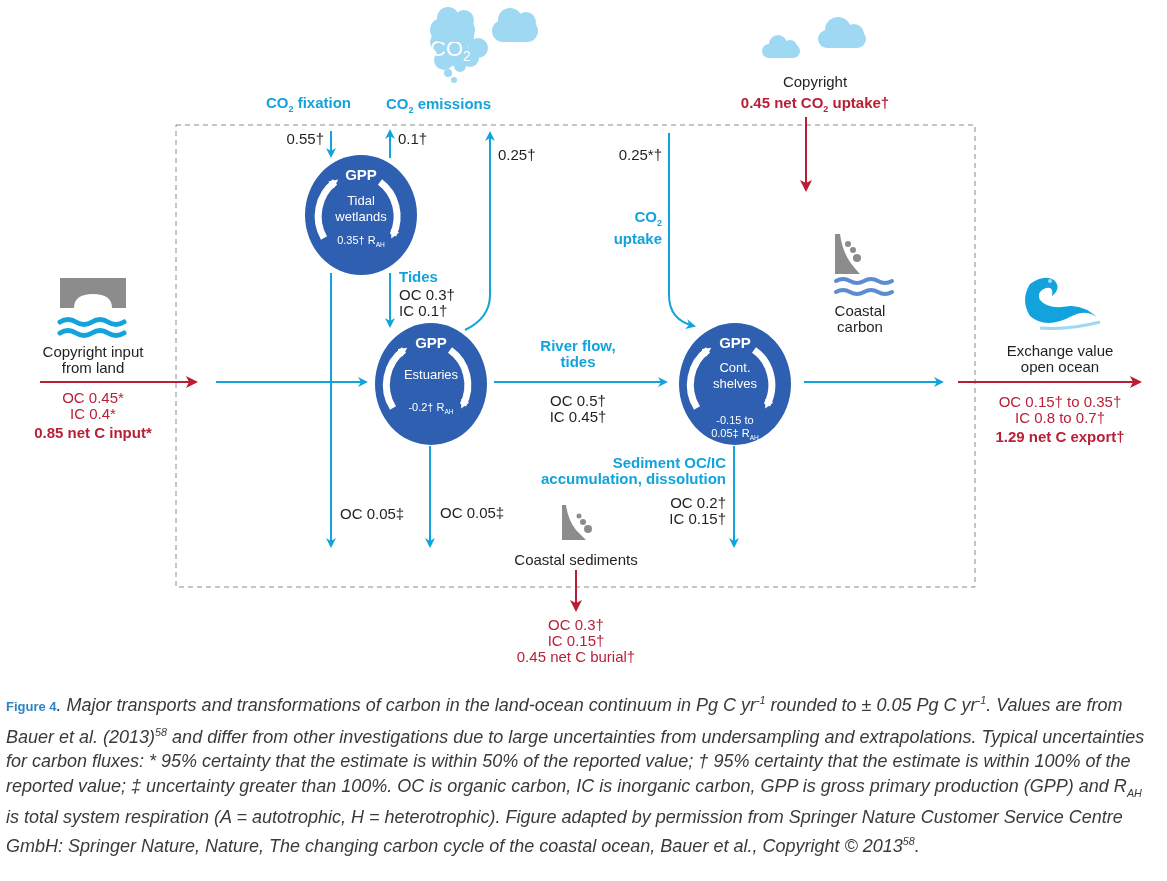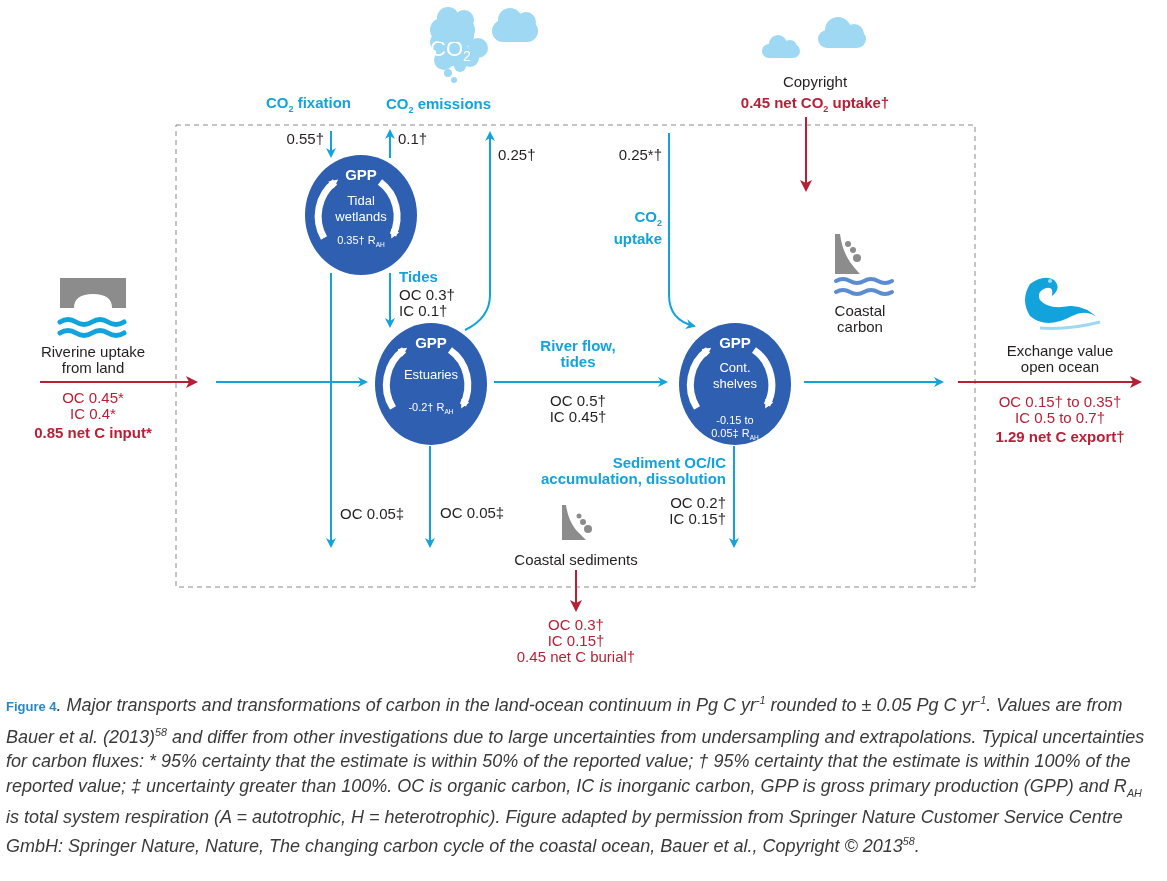--- a/index.html
+++ b/index.html
@@ -148,21 +148,21 @@
 <div class="lbl blue" style="left:386px;top:95px;"><span>CO</span><sub>2</sub><span> emissions</span></div>
 <div class="lbl rgt" style="left:270px;top:130px;width:54px;">0.55†</div>
 <div class="lbl" style="left:398px;top:130px;">0.1†</div>
 <div class="lbl" style="left:498px;top:146px;">0.25†</div>
 <div class="lbl rgt" style="left:600px;top:146px;width:62px;">0.25*†</div>
 <div class="lbl blue rgt" style="left:600px;top:209px;width:62px;line-height:16px;"><span>CO</span><sub>2</sub><br><span>uptake</span></div>
 
 <div class="lbl ctr" style="left:750px;top:73px;width:130px;">Copyright</div>
 <div class="lbl redb ctr" style="left:720px;top:94px;width:190px;"><span>0.45 net CO</span><sub>2</sub><span> uptake†</span></div>
 
-<div class="lbl ctr" style="left:20px;top:344px;width:146px;line-height:16px;"><span>Riverine uptake</span><br><span>from land</span></div>
+<div class="lbl ctr" style="left:20px;top:344px;width:146px;line-height:16px;"><span>Copyright input</span><br><span>from land</span></div>
 <div class="lbl red ctr" style="left:20px;top:390px;width:146px;line-height:16px;"><span>OC 0.45*</span><br><span>IC 0.4*</span></div>
 <div class="lbl redb ctr" style="left:20px;top:424px;width:146px;">0.85 net C input*</div>
 
 <div class="circ-text" style="left:305px;top:166px;width:112px;">
   <div class="circ-title">GPP</div>
   <div class="circ-name" style="margin-top:10px;"><span>Tidal</span><br><span>wetlands</span></div>
   <div class="circ-val" style="margin-top:9px;"><span>0.35† R</span><sub>AH</sub></div>
 </div>
 <div class="circ-text" style="left:375px;top:334px;width:112px;">
   <div class="circ-title">GPP</div>
@@ -186,16 +186,16 @@
 
 <div class="lbl" style="left:340px;top:505px;">OC 0.05‡</div>
 <div class="lbl" style="left:440px;top:504px;">OC 0.05‡</div>
 
 <div class="lbl ctr" style="left:820px;top:303px;width:80px;line-height:16px;"><span>Coastal</span><br><span>carbon</span></div>
 
 <div class="lbl ctr" style="left:496px;top:551px;width:160px;">Coastal sediments</div>
 <div class="lbl red ctr" style="left:496px;top:617px;width:160px;line-height:16px;"><span>OC 0.3†</span><br><span>IC 0.15†</span><br><span>0.45 net C burial†</span></div>
 
 <div class="lbl ctr" style="left:990px;top:343px;width:140px;line-height:16px;"><span>Exchange value</span><br><span>open ocean</span></div>
-<div class="lbl red ctr" style="left:975px;top:394px;width:170px;line-height:16px;"><span>OC 0.15† to 0.35†</span><br><span>IC 0.5 to 0.7†</span></div>
+<div class="lbl red ctr" style="left:975px;top:394px;width:170px;line-height:16px;"><span>OC 0.15† to 0.35†</span><br><span>IC 0.8 to 0.7†</span></div>
 <div class="lbl redb ctr" style="left:975px;top:428px;width:170px;">1.29 net C export†</div>
 
 <div class="caption"><span class="fig">Figure 4</span><span>. Major transports and transformations of carbon in the land-ocean continuum in Pg C yr</span><sup>-1</sup><span> rounded to ± 0.05 Pg C yr</span><sup>-1</sup><span>. Values are from Bauer et al. (2013)</span><sup>58</sup><span> and differ from other investigations due to large uncertainties from undersampling and extrapolations. Typical uncertainties for carbon fluxes: * 95% certainty that the estimate is  within 50% of the reported value; † 95% certainty that the estimate is within 100% of the reported value; ‡ uncertainty greater than 100%. OC is organic carbon, IC is inorganic carbon, GPP is gross primary production (GPP) and R</span><sub>AH</sub><span> is total system respiration  (A = autotrophic, H = heterotrophic). Figure adapted by permission from Springer Nature Customer Service Centre GmbH: Springer Nature, Nature, The changing carbon cycle of the coastal ocean, Bauer et al., Copyright © 2013</span><sup>58</sup><span>.</span></div>
 
 </body></html>

